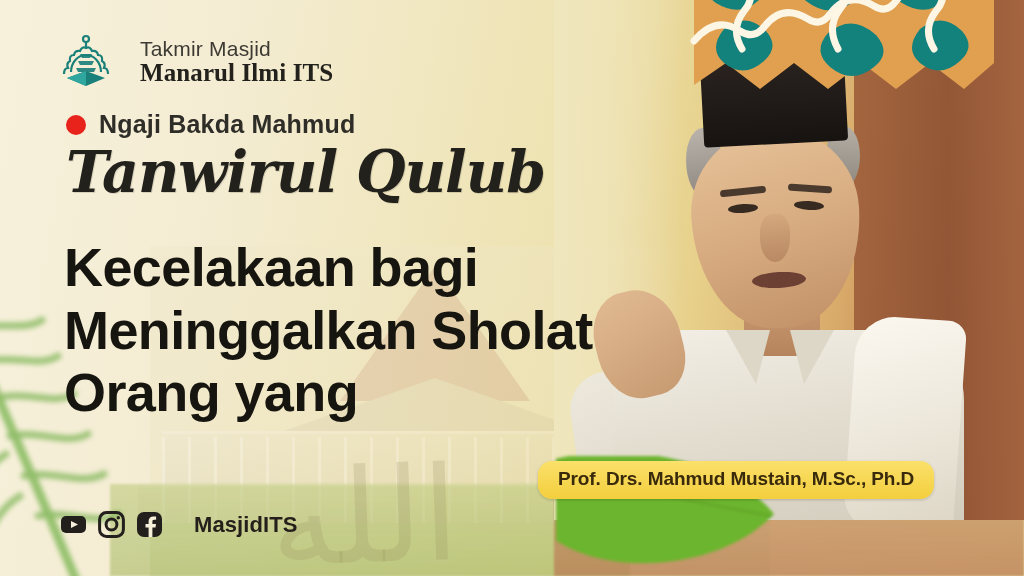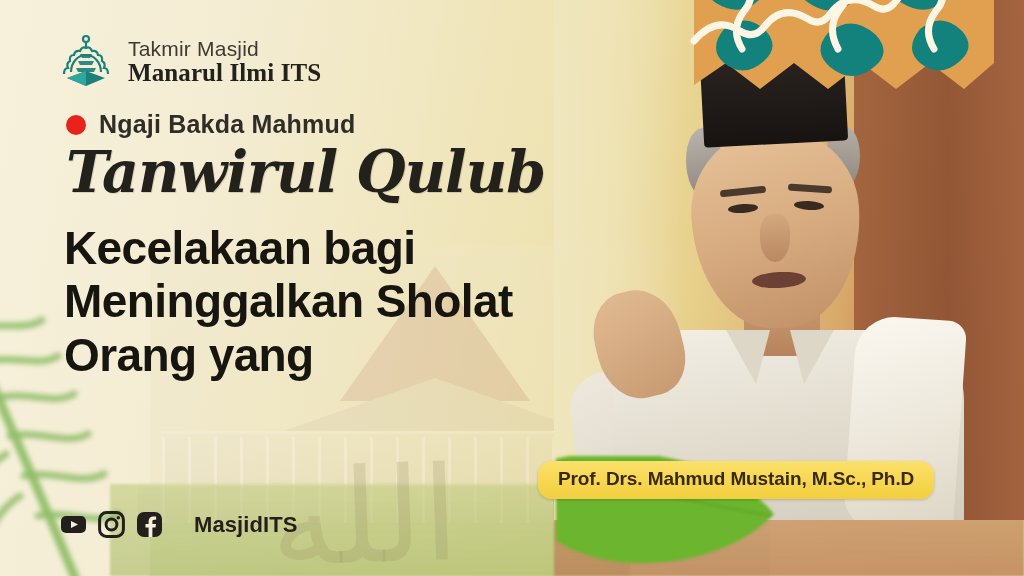--- a/index.html
+++ b/index.html
@@ -199,21 +199,21 @@
     opacity:.85;
   }
   .leaf-bottom {
     position:absolute; left:556px; bottom:-10px; width:230px; height:130px;
     filter:blur(1.4px);
   }
 
   
   .content { position:absolute; left:0; top:0; width:640px; height:576px; }
 
-  .brand { position:absolute; left:60px; top:34px; display:flex; align-items:center; gap:16px;justify-content:flex-end; }
+  .brand { position:absolute; left:60px; top:34px; display:flex; align-items:center; gap:28px;justify-content:flex-end; }
   .brand-logo { width:52px; height:56px; flex:none; }
   .brand-text { line-height:1.04; }
   .brand-line1 {
     font-size:21px; font-weight:400; color:#3c3a33; letter-spacing:.2px;
   }
   .brand-line2 {
     font-size:25px; font-weight:700; color:#22211c; letter-spacing:.1px;font-family:Liberation Serif, serif;
   }
 
   .eyebrow {
@@ -230,22 +230,22 @@
     font-family:"DejaVu Serif", serif;
     font-style:italic; font-weight:700;
     font-size:57px; line-height:1.05;
     color:#23211c;
     letter-spacing:-1px;
     text-shadow:1px 1px 0 rgba(0,0,0,.12);
     text-align:center;
   }
 
   .headline {
-    position:absolute; left:64px; top:222px;
-    font-size:46px; font-weight:700; line-height:1.16;
+    position:absolute; left:64px; top:236px;
+    font-size:54px; font-weight:700; line-height:1.16;
     color:#17150f; letter-spacing:-.6px;
     max-width:540px;
   }
 
   .live-badge {
     position:absolute; left:62px; top:416px;
     background:#ee1111; color:#fff;
     font-size:24px; font-weight:700; letter-spacing:.6px;
     padding:6px 22px 8px; border-radius:10px;
   }

